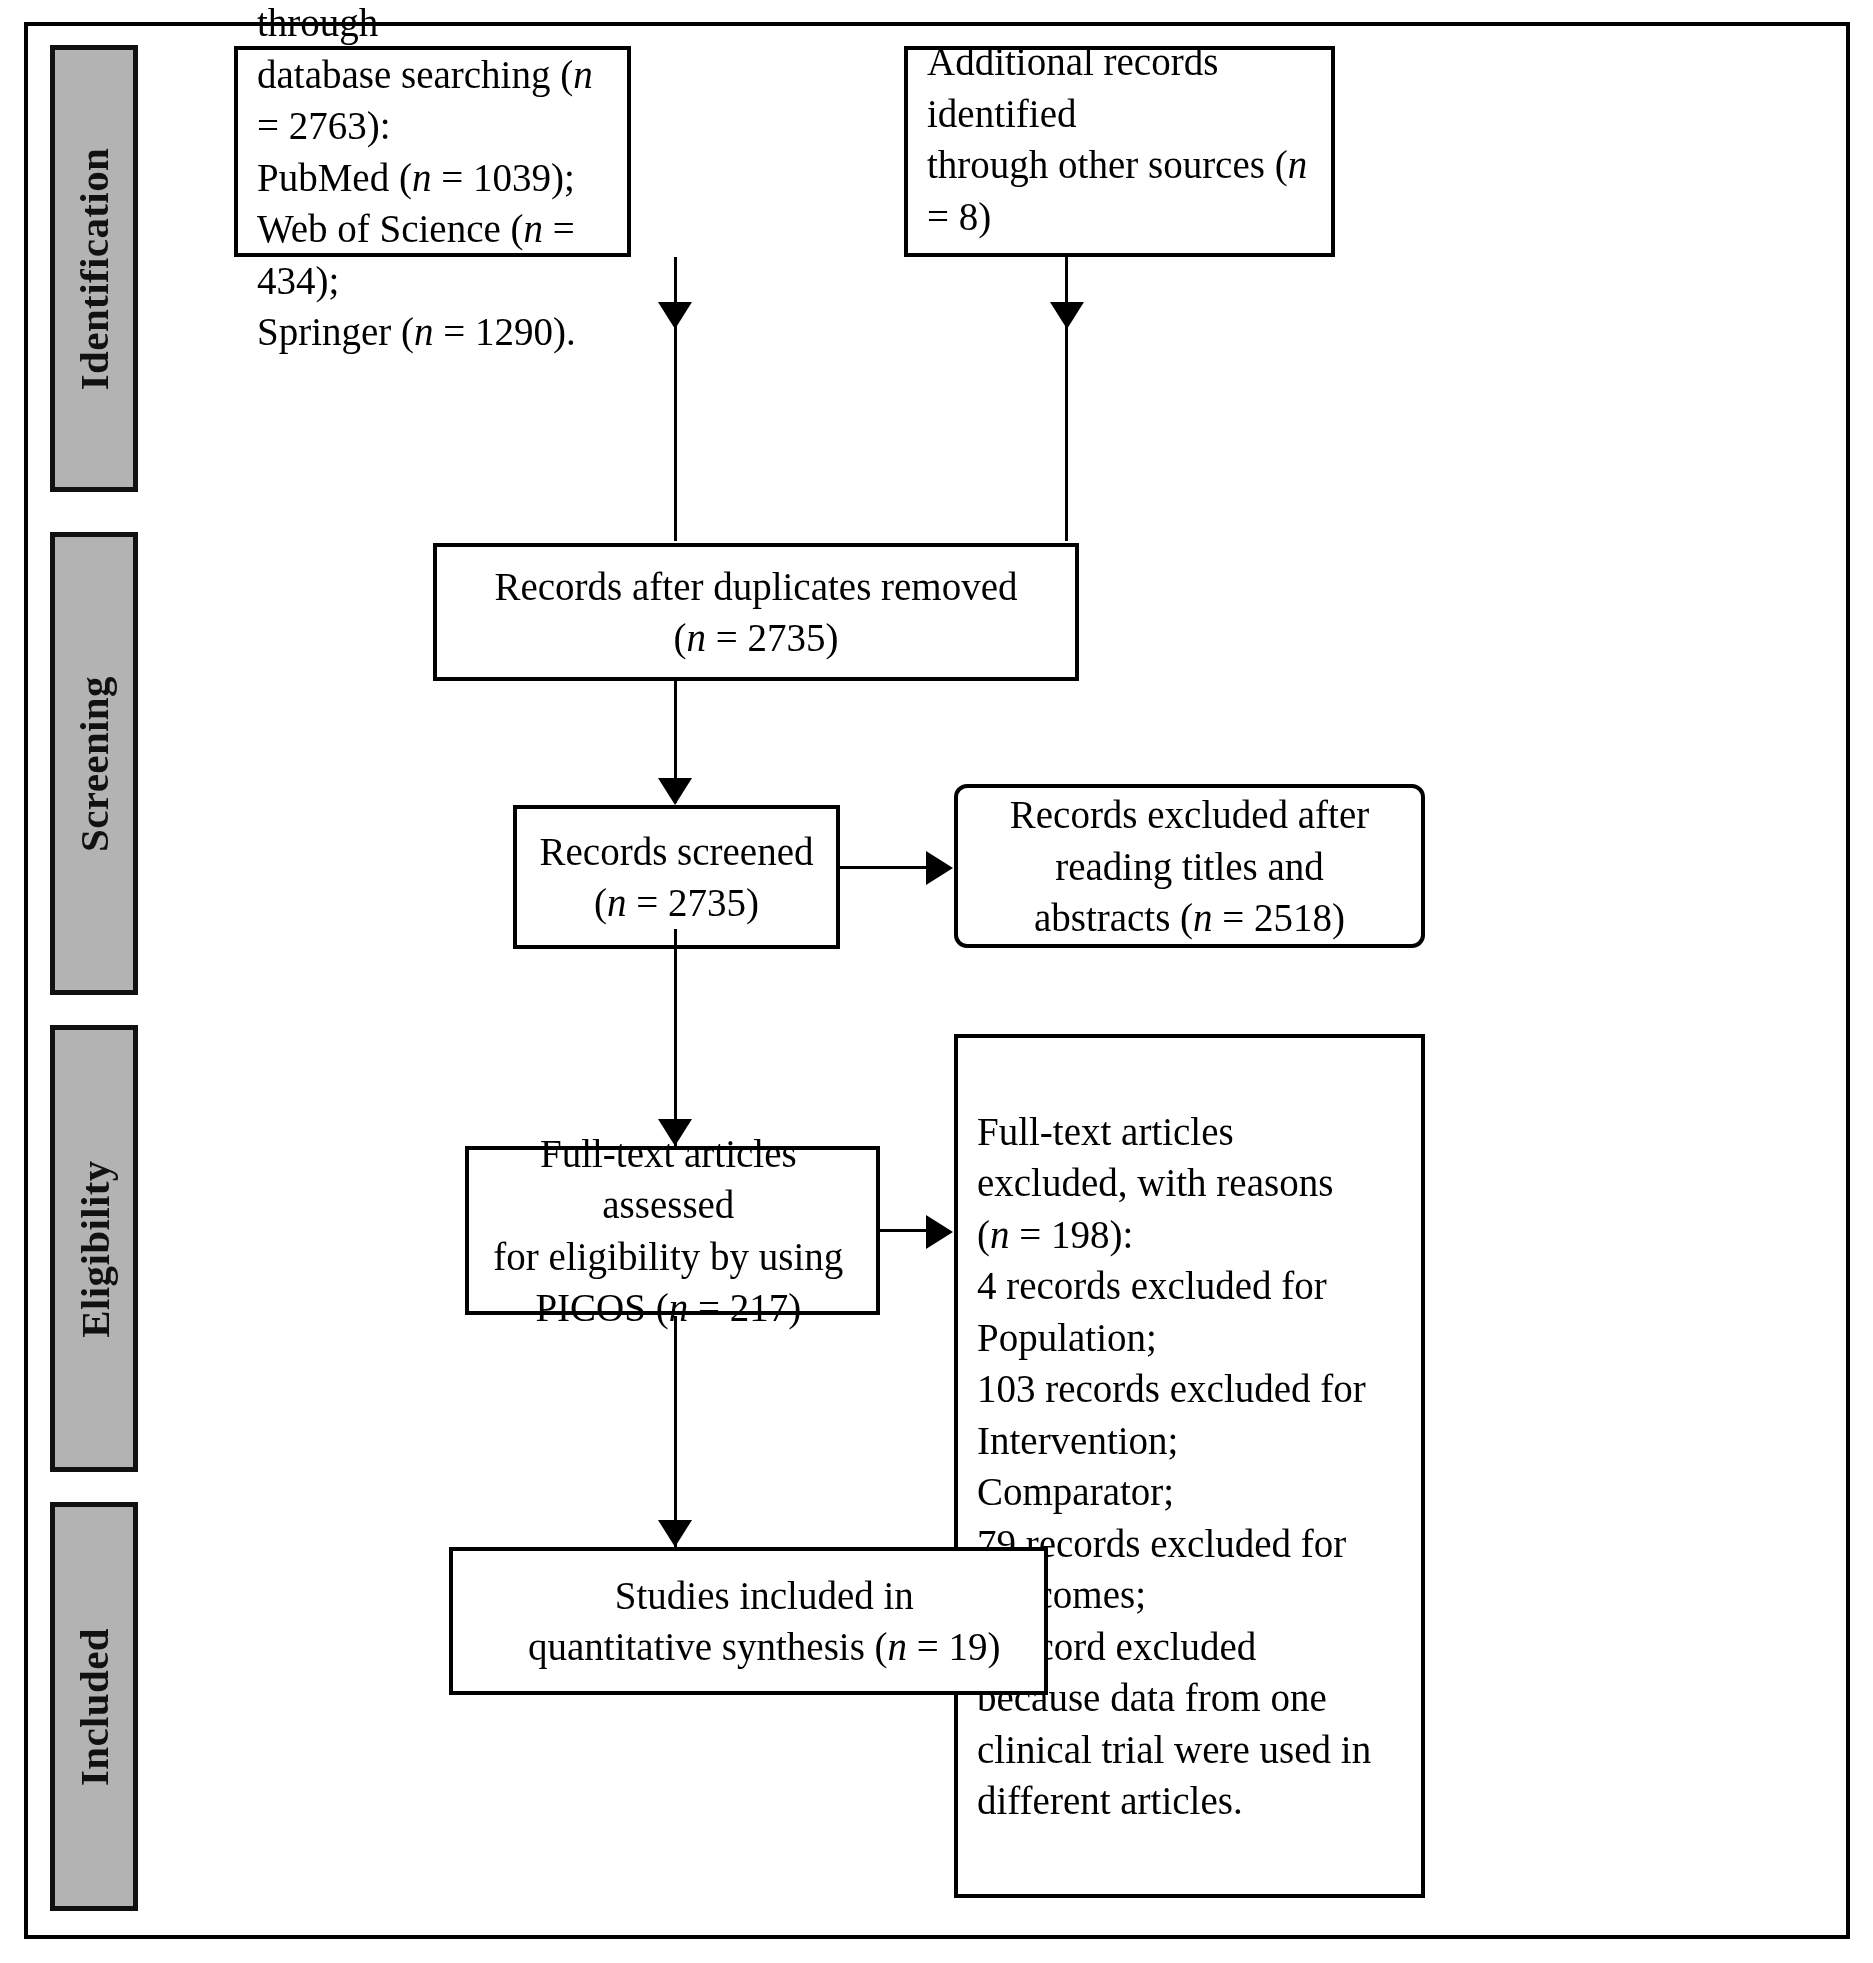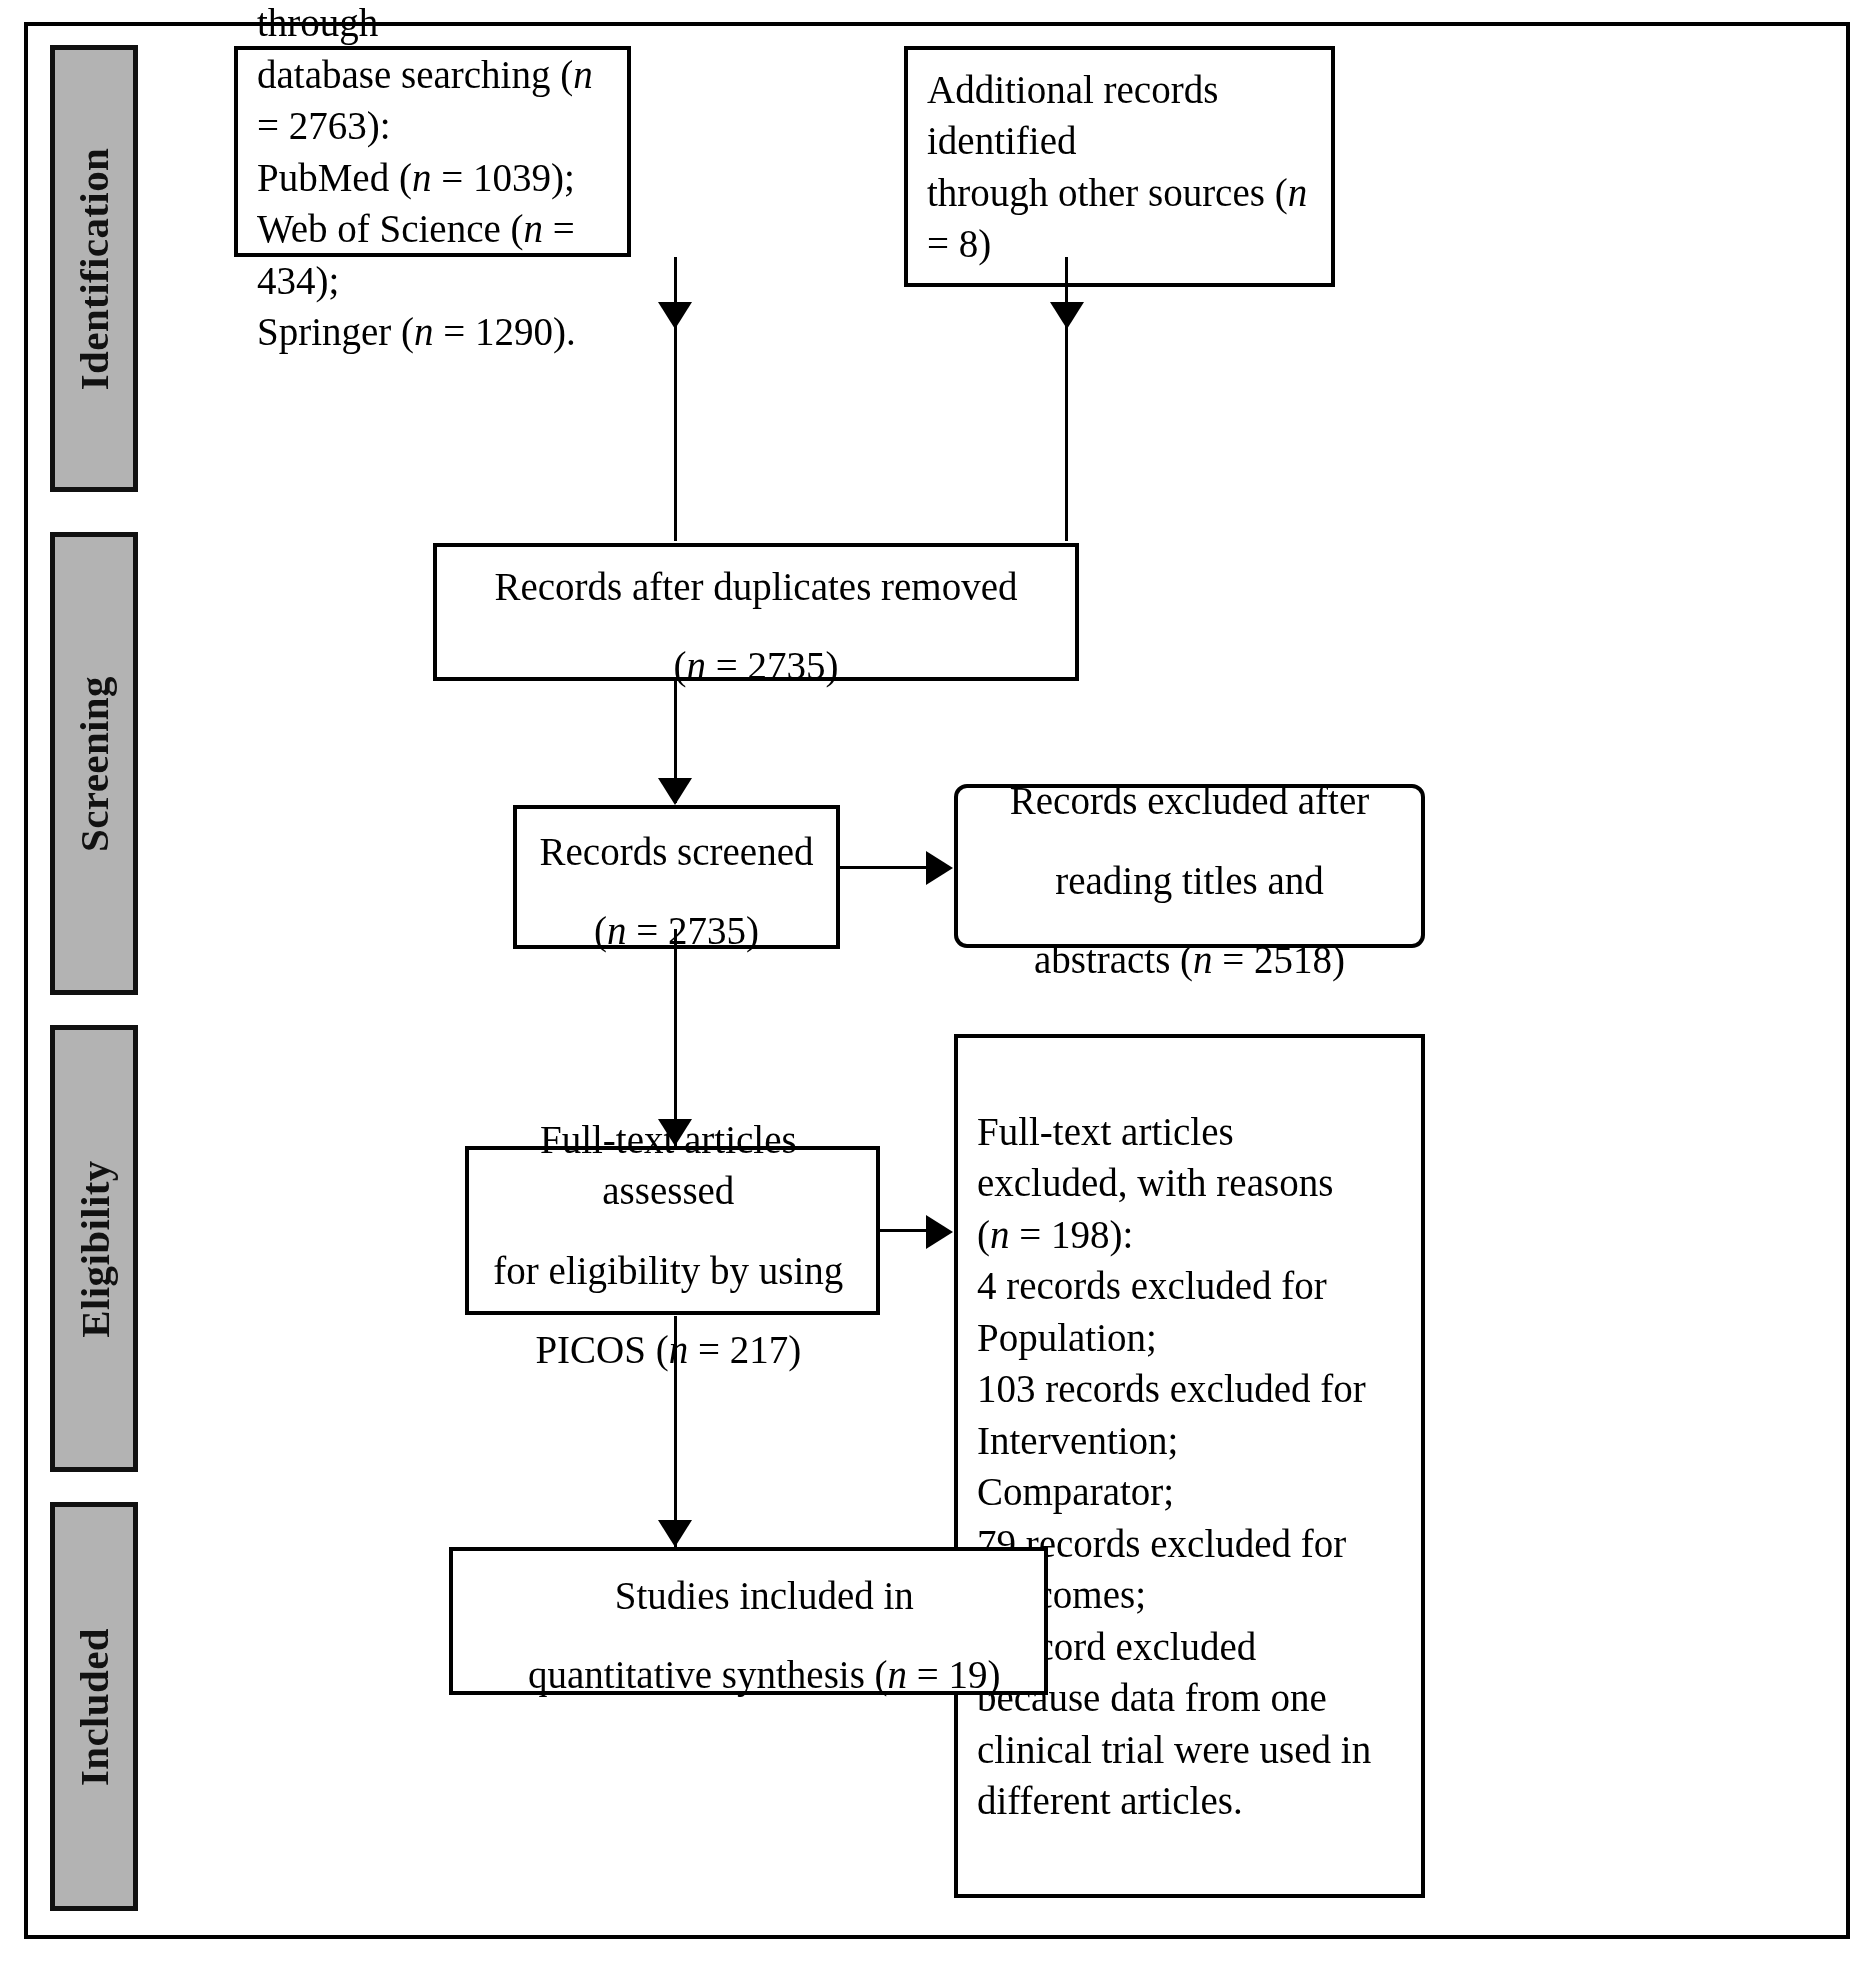--- a/index.html
+++ b/index.html
@@ -61,21 +61,21 @@
     display: flex;
     flex-direction: column;
     justify-content: center;
     color: #000000;
     font-size: 39px;
     line-height: 1.32;
   }
   .pbox.center   { align-items: center;  text-align: center;  padding: 8px 14.4px; }
   .pbox.leftal   { align-items: flex-start; text-align: left;  padding: 11.2px 19px; }
   .pbox .ln { display: block; width: 100%; }
-  .pbox.center .ln { text-align: center; margin-top: 28px; }
+  .pbox.center .ln { text-align: center; }
   .pbox.leftal .ln { text-align: left; }
 
   .nital { font-style: italic; }
 
   
   .vline {
     position: absolute;
     background: #000000;
     width: 3.2px;
   }
@@ -122,21 +122,21 @@
     </div>
 
     <div class="pbox leftal" style="left:206px; top:20px; width:397px; height:211px;">
       <span class="ln">Records identified through</span>
       <span class="ln">database searching (<span class="nital">n</span> = 2763):</span>
       <span class="ln">PubMed (<span class="nital">n</span> = 1039);</span>
       <span class="ln">Web of Science (<span class="nital">n</span> = 434);</span>
       <span class="ln">Springer (<span class="nital">n</span> = 1290).</span>
     </div>
 
-    <div class="pbox leftal" style="left:876px; top:20px; width:431px; height:241px;">
+    <div class="pbox leftal" style="left:876px; top:20px; width:431px; height:211px;justify-content:flex-end;">
       <span class="ln">Additional records identified</span>
       <span class="ln">through other sources (<span class="nital">n</span> = 8)</span>
     </div>
 
     <div class="vline" style="left:646px; top:231px; height:284px;"></div>
     <div class="arrow-down" style="left:630px; top:284px; top:287px; left:630px; top:276px;"></div>
 
     <div class="vline" style="left:1037px; top:231px; height:284px;"></div>
     <div class="arrow-down" style="left:1022px; top:276px;"></div>
 

